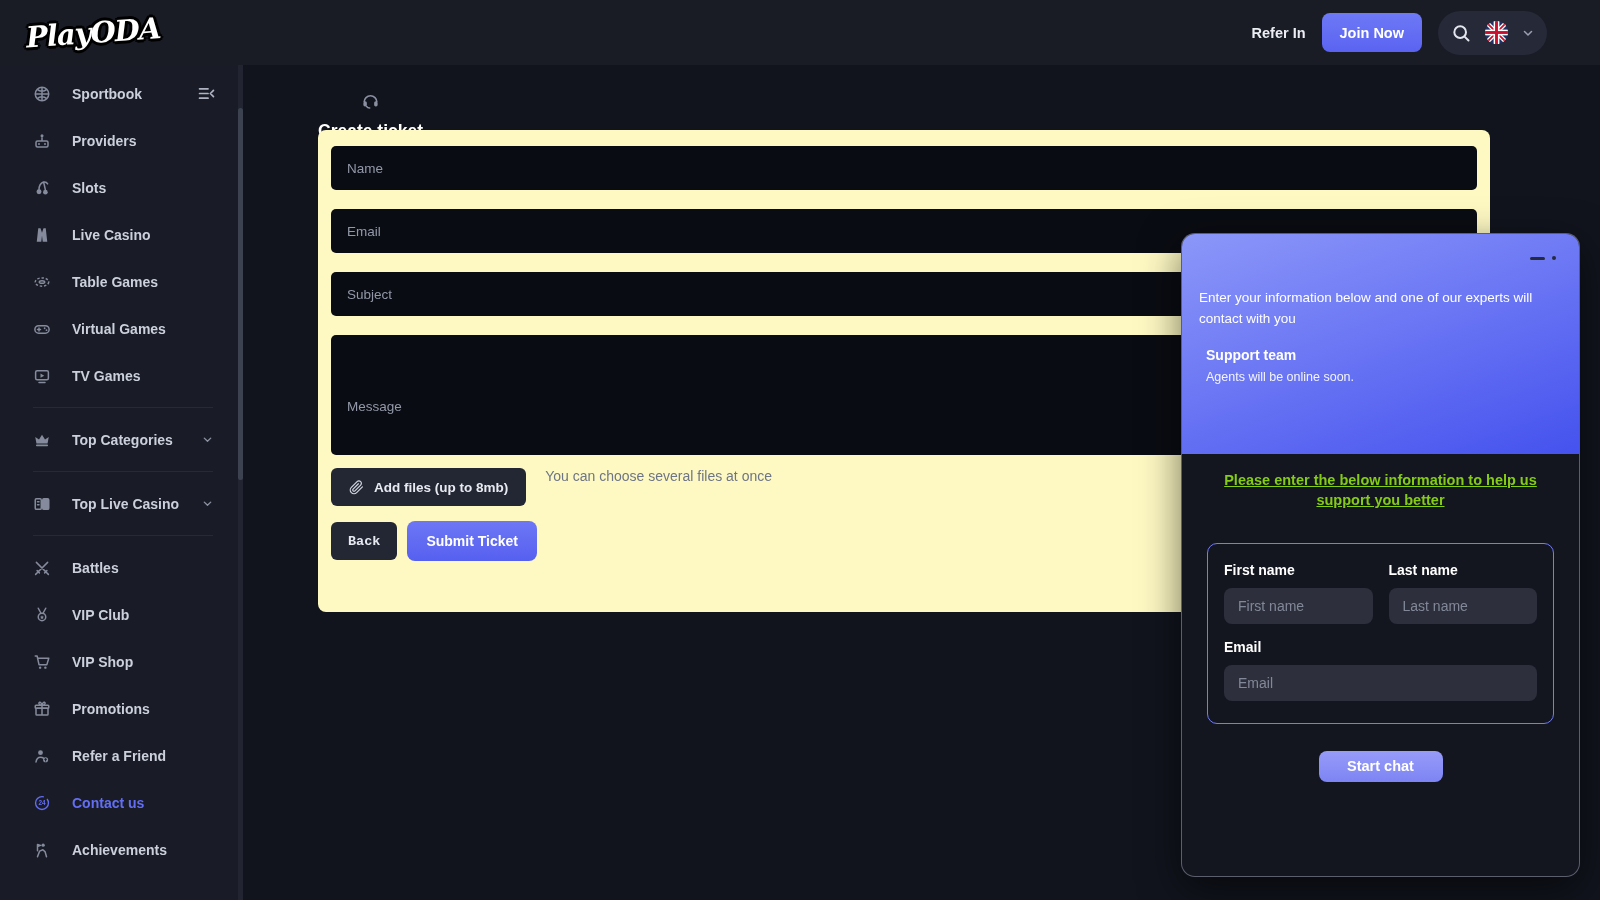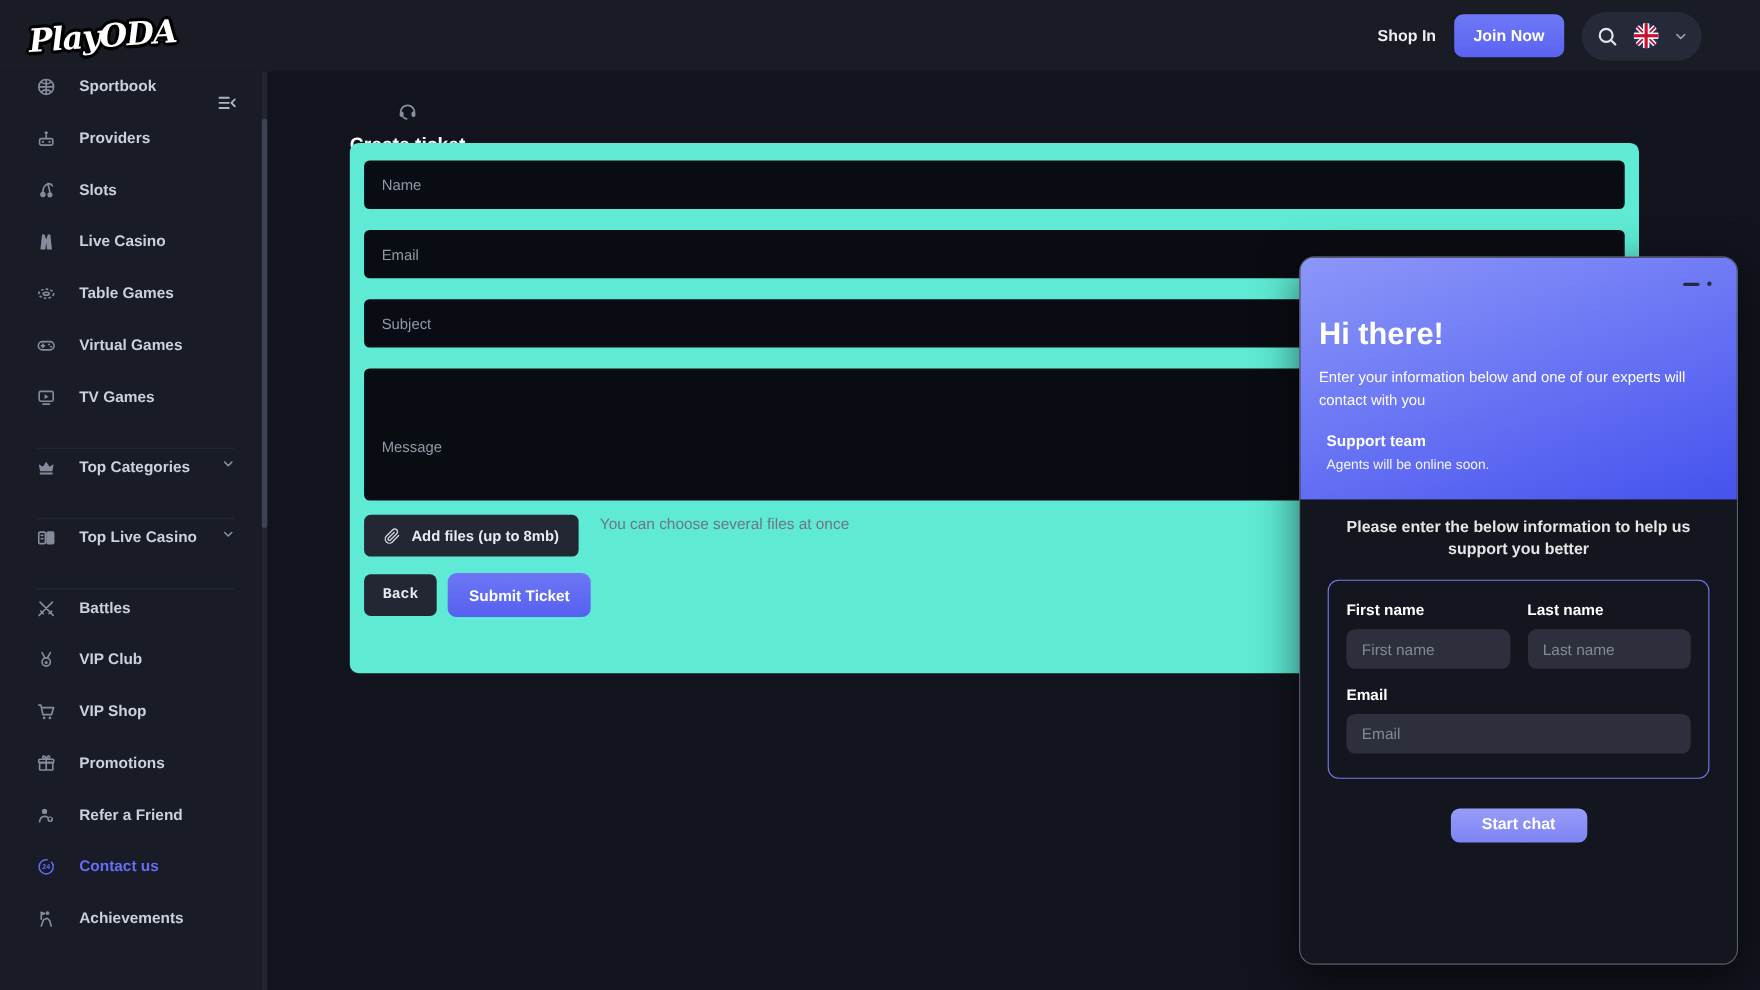--- a/index.html
+++ b/index.html
@@ -41,21 +41,21 @@
     background:#262937; border-radius:24px; height:44px;
     display:flex; align-items:center; gap:14px; padding:0 13px;
   }
   .icon-btn { display:flex; align-items:center; cursor:pointer; }
   
   .sidebar {
     position:absolute; top:65px; left:0; bottom:0; width:243px;
     background:#191c27; padding-top:5px; z-index:2;
   }
   .nav-item {
-    height:47px; display:flex; align-items:flex-start;
+    height:47px; display:flex; align-items:center;
     padding-left:33px; gap:21px;
     color:#cbd0dc; font-weight:700; font-size:14px;
     cursor:pointer; position:relative;
   }
   .nav-item .nav-ico { color:#858b9c; display:flex; }
   .nav-item.active, .nav-item.active .nav-ico { color:#636ef4; }
   .collapse-btn { position:absolute; right:27px; top:15px; color:#aeb3c2; cursor:pointer; display:flex; }
   .nav-chevron { position:absolute; right:30px; color:#8b91a2; display:flex; }
   .divider { height:1px; background:#262a37; margin:8px 30px 8px 33px; }
   .sb-scroll {
@@ -66,21 +66,21 @@
   
   .main { position:absolute; left:243px; top:65px; right:0; bottom:0; background:#11141d; }
   .title-row {
     position:absolute; left:75px; top:26px;
     display:flex; align-items:center; gap:11px;
     color:#ffffff; font-weight:700; font-size:17.5px;flex-direction:column;
   }
   .title-row .ico { color:#8a90a1; display:flex; }
   .ticket-panel {
     position:absolute; left:75px; top:65px; width:1172px; height:482px;
-    background:#5eead4; border-radius:8px;
+    background:#fef9c3; border-radius:8px;
     padding:16px 13px;
   }
   .field {
     display:block; width:100%; height:44px;
     background:#0a0c13; border:none; border-radius:5px;
     color:#dfe2ea; font-size:13.5px; font-family:inherit;
     padding:0 16px; margin-bottom:19px; outline:none;
   }
   .field::placeholder { color:#9298a8; }
   textarea.field { height:120px; padding:64px 16px 0; resize:none; margin-bottom:13px; }
@@ -123,22 +123,22 @@
   .chat-controls { position:absolute; top:22px; right:23px; display:flex; align-items:center; gap:7px; }
   .dash { width:15px; height:3px; background:#252a3e; border-radius:2px; cursor:pointer; }
   .dot { width:4px; height:4px; background:#252a3e; border-radius:50%; cursor:pointer; }
   .chat-greeting { color:#fff; font-size:28px; font-weight:700; margin-bottom:13px; }
   .chat-desc { color:#fff; font-size:13.5px; line-height:1.55; margin-bottom:17px; width:96%; }
   .chat-team { padding-left:7px; }
   .chat-team-name { color:#fff; font-weight:700; font-size:14px; margin-bottom:7px; }
   .chat-team-status { color:rgba(255,255,255,0.92); font-size:12.5px; }
   .chat-body { padding:16px 25px 0; }
   .chat-form-title {
-    color:#e5e5e5; font-weight:700; font-size:14.5px; text-align:center;
-    line-height:1.4; margin:0 auto 16px; width:95%;
+    color:#84cc16; font-weight:700; font-size:14.5px; text-align:center;
+    line-height:1.4; margin:0 auto 32px; width:95%;text-decoration:underline;
   }
   .chat-form-box {
     border:1px solid #727cf5; border-radius:10px;
     padding:18px 16px 22px;
   }
   .chat-row2 { display:grid; grid-template-columns:1fr 1fr; column-gap:16px; }
   .chat-label { display:block; color:#fff; font-weight:700; font-size:14px; margin-bottom:10px; }
   .chat-input {
     width:100%; height:36px;
     background:#2d303c; border:none; border-radius:8px;
@@ -156,21 +156,21 @@
   }
   svg { display:block; }
   svg text { font-family:"Liberation Sans", sans-serif; }
 </style>
 </head>
 <body>
 
 <div class="header">
   <div class="logo">PlayODA</div>
   <div class="header-right">
-    <span class="signin">Shop In</span>
+    <span class="signin">Refer In</span>
     <button class="join-btn">Join Now</button>
     <div class="util-pill">
       <span class="icon-btn">
         <svg width="20" height="20" viewBox="0 0 24 24" fill="none" stroke="#e3e6ee" stroke-width="2.4" stroke-linecap="round">
           <circle cx="11" cy="11" r="7"></circle>
             <path d="M16.6 16.6L21 21"></path>
         </svg>
       </span>
       <span class="icon-btn">
         <svg width="23" height="23" viewBox="0 0 32 32">
@@ -435,21 +435,20 @@
     </div>
   </div>
 </div>
 
 <div class="chat-widget">
   <div class="chat-header">
     <div class="chat-controls">
       <span class="dash"></span>
       <span class="dot"></span>
     </div>
-    <div class="chat-greeting">Hi there!</div>
     <p class="chat-desc">Enter your information below and one of our experts will contact with you</p>
     <div class="chat-team">
       <div class="chat-team-name">Support team</div>
       <div class="chat-team-status">Agents will be online soon.</div>
     </div>
   </div>
 
   <div class="chat-body">
     <p class="chat-form-title">Please enter the below information to help us support you better</p>
 

